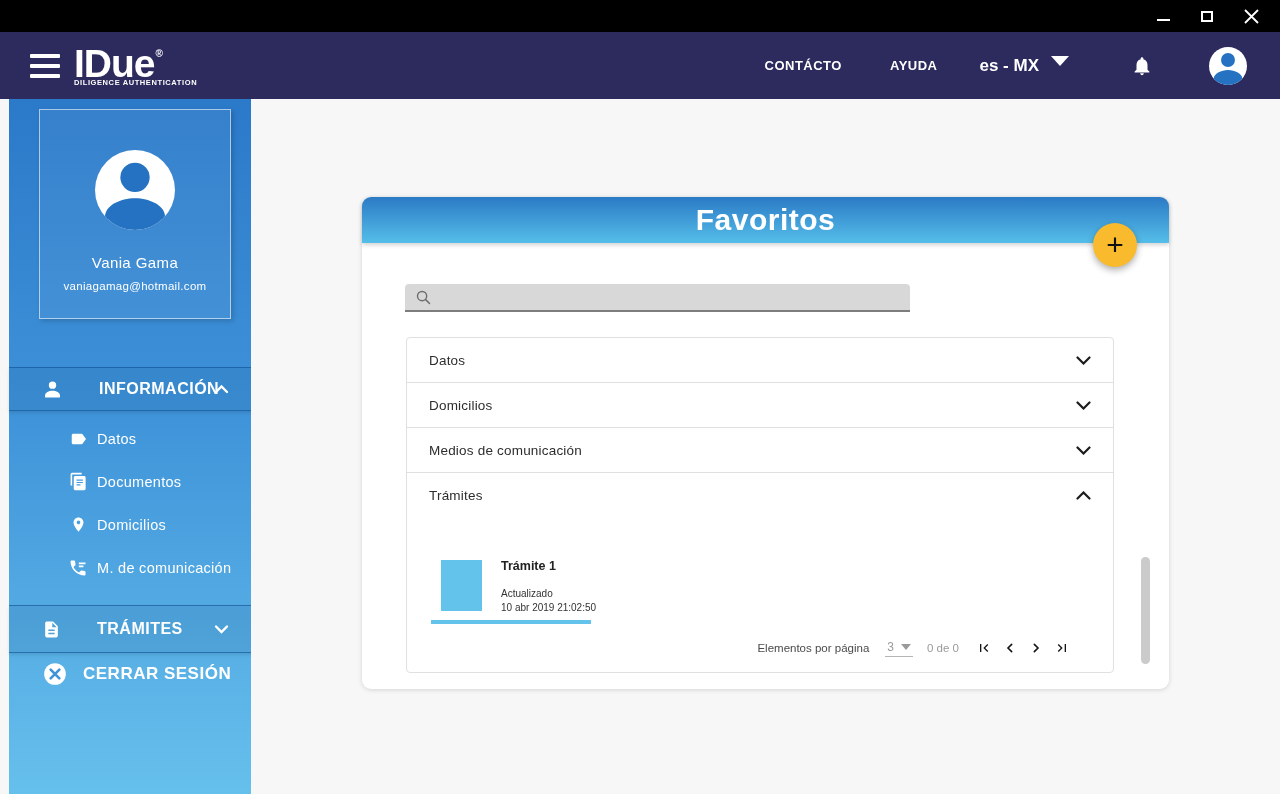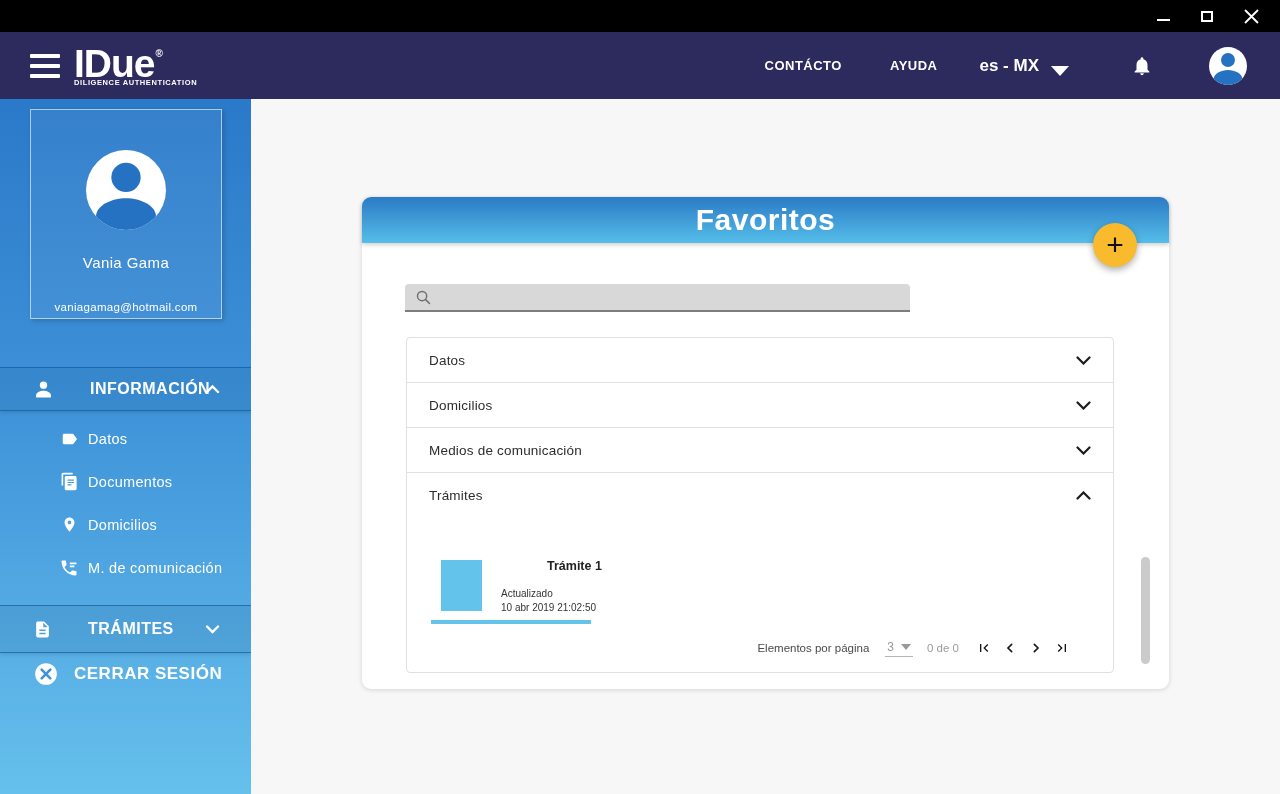--- a/index.html
+++ b/index.html
@@ -27,43 +27,43 @@
   }
   .hamburger { margin-left:30px; width:30px; height:24px; display:flex; flex-direction:column; justify-content:space-between; cursor:pointer; }
   .hamburger span { display:block; height:4px; background:#fff; border-radius:1px; }
   .logo { margin-left:14px; display:flex; flex-direction:column; line-height:1; cursor:pointer; }
   .logo-main { font-size:39px; font-weight:bold; letter-spacing:-1px; position:relative; }
   .logo-reg { font-size:10px; font-weight:bold; position:relative; top:-20px; left:1px; }
   .logo-tag { font-size:7.5px; font-weight:bold; letter-spacing:0.6px; margin-top:-4px; }
   .appnav { margin-left:auto; display:flex; align-items:center; }
   .appnav-link { font-size:13px; font-weight:bold; letter-spacing:0.5px; cursor:pointer; }
   .appnav-link + .appnav-link { margin-left:48px; }
-  .lang { margin-left:42px; display:flex; align-items:flex-end; gap:12px; font-size:17px; font-weight:bold; cursor:pointer; }
+  .lang { margin-left:42px; display:flex; align-items:flex-start; gap:12px; font-size:17px; font-weight:bold; cursor:pointer; }
   .lang-caret { width:0; height:0; border-left:9px solid transparent; border-right:9px solid transparent; border-top:10px solid #fff; }
   .bell { margin-left:62px; cursor:pointer; display:flex; }
   .topbar-avatar { margin-left:56px; margin-right:33px; width:38px; height:38px; border-radius:50%; background:#fff; overflow:hidden; position:relative; cursor:pointer; }
 
   .avatar-person { position:absolute; left:0; top:0; width:100%; height:100%; }
 
   
   .sidebar {
-    position:absolute; left:0; top:99px; width:251px; height:695px;
+    position:absolute; left:9px; top:99px; width:251px; height:695px;
     background:linear-gradient(180deg,#2b79c9 0%, #3f93d9 45%, #66c0ec 100%);
     color:#fff;
   }
   .profile-card {
     position:absolute; left:30px; top:10px; width:192px; height:210px;
     border:1px solid rgba(235,243,250,0.65);
     background:rgba(255,255,255,0.05);
     box-shadow:2px 2px 5px rgba(0,0,0,0.18);
     display:flex; flex-direction:column; align-items:center;
   }
   .profile-avatar { margin-top:40px; width:80px; height:80px; border-radius:50%; background:#fff; overflow:hidden; position:relative; }
   .profile-name { margin-top:24px; font-size:15px; letter-spacing:0.4px; }
-  .profile-email { margin-top:30px; font-size:11.5px; letter-spacing:0.3px; }
+  .profile-email { margin-top:9px; font-size:11.5px; letter-spacing:0.3px; }
 
   .side-menu { position:absolute; left:0; top:268px; width:251px; }
   .section-row {
     height:44px; display:flex; align-items:center; cursor:pointer;
     background:rgba(8,54,110,0.10);
     border-top:1px solid rgba(18,84,152,0.65);
     border-bottom:1px solid rgba(18,84,152,0.65);
     box-shadow:0 2px 3px rgba(0,0,0,0.10);
     position:relative;
     gap:24px;
@@ -120,21 +120,21 @@
   }
   .acc-row {
     height:45px; display:flex; align-items:center; justify-content:space-between;
     padding:0 22px; cursor:pointer;
   }
   .acc-row.divided { border-bottom:1px solid #e0e0e0; }
   .acc-label { font-size:13.5px; color:#2d2d2d; letter-spacing:0.2px; }
   .acc-chevron { display:flex; }
 
   .tile-square { position:absolute; left:34px; top:222px; width:41px; height:51px; background:#63c3ea; }
-  .tile-title { position:absolute; left:94px; top:221px; font-size:12.5px; font-weight:bold; color:#222;margin-left:46px; }
+  .tile-title { position:absolute; left:94px; top:221px; font-size:12.5px; font-weight:bold; color:#222; }
   .tile-status { position:absolute; left:94px; top:250px; font-size:10px; color:#333; }
   .tile-time { position:absolute; left:94px; top:264px; font-size:10px; color:#333; }
   .tile-underline { position:absolute; left:24px; top:282px; width:160px; height:4px; background:#63c3ea; }
 
   .paginator {
     position:absolute; right:40px; top:296px; height:28px;
     display:flex; align-items:center;
   }
   .pag-label { font-size:11.5px; color:#4a4a4a; }
   .pag-size { margin-left:16px; display:flex; align-items:center; gap:7px; border-bottom:1px solid #b5b5b5; padding:0 2px 2px 2px; cursor:pointer; }

